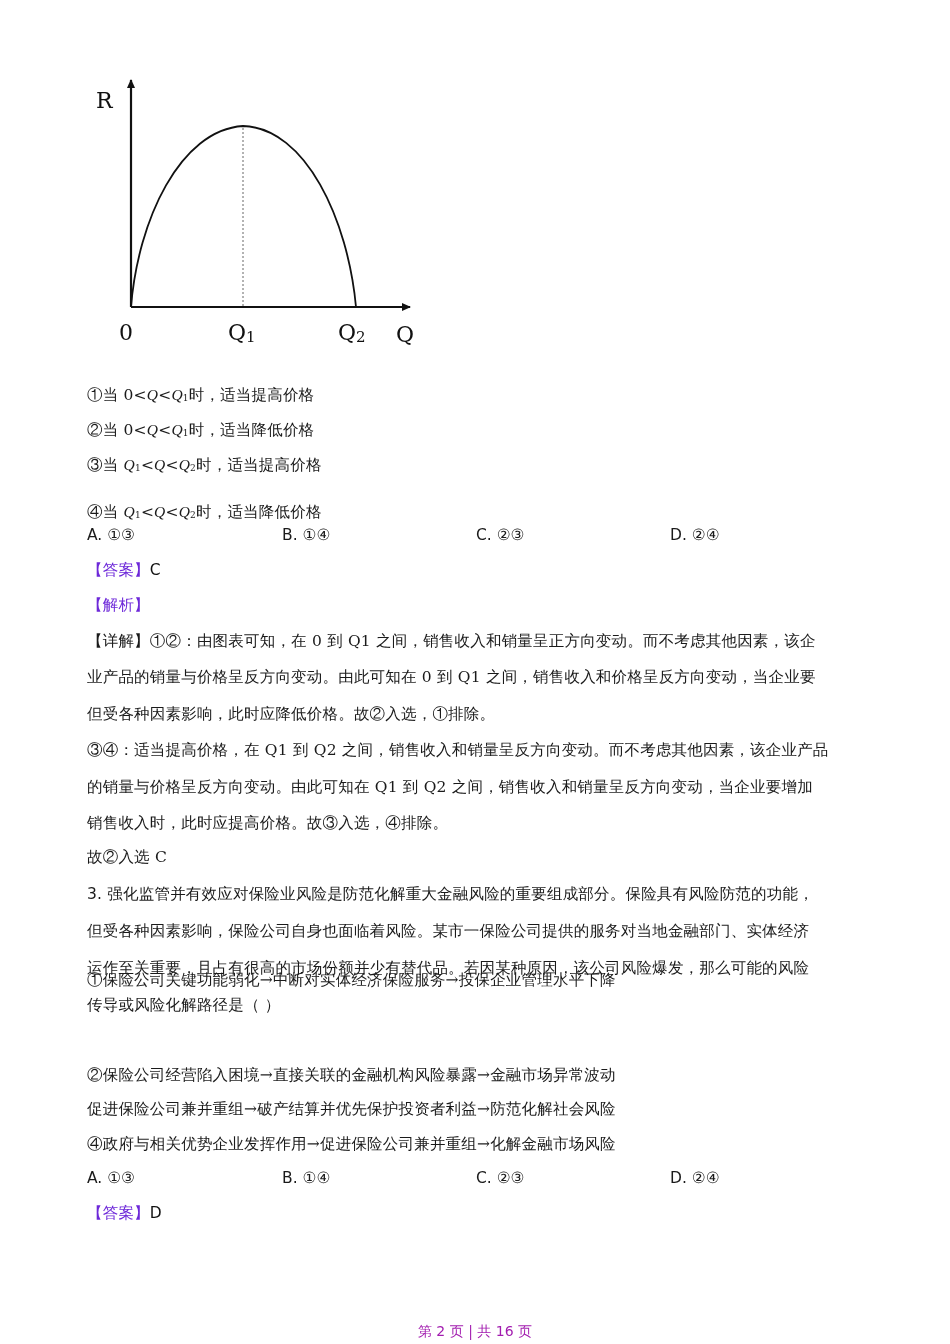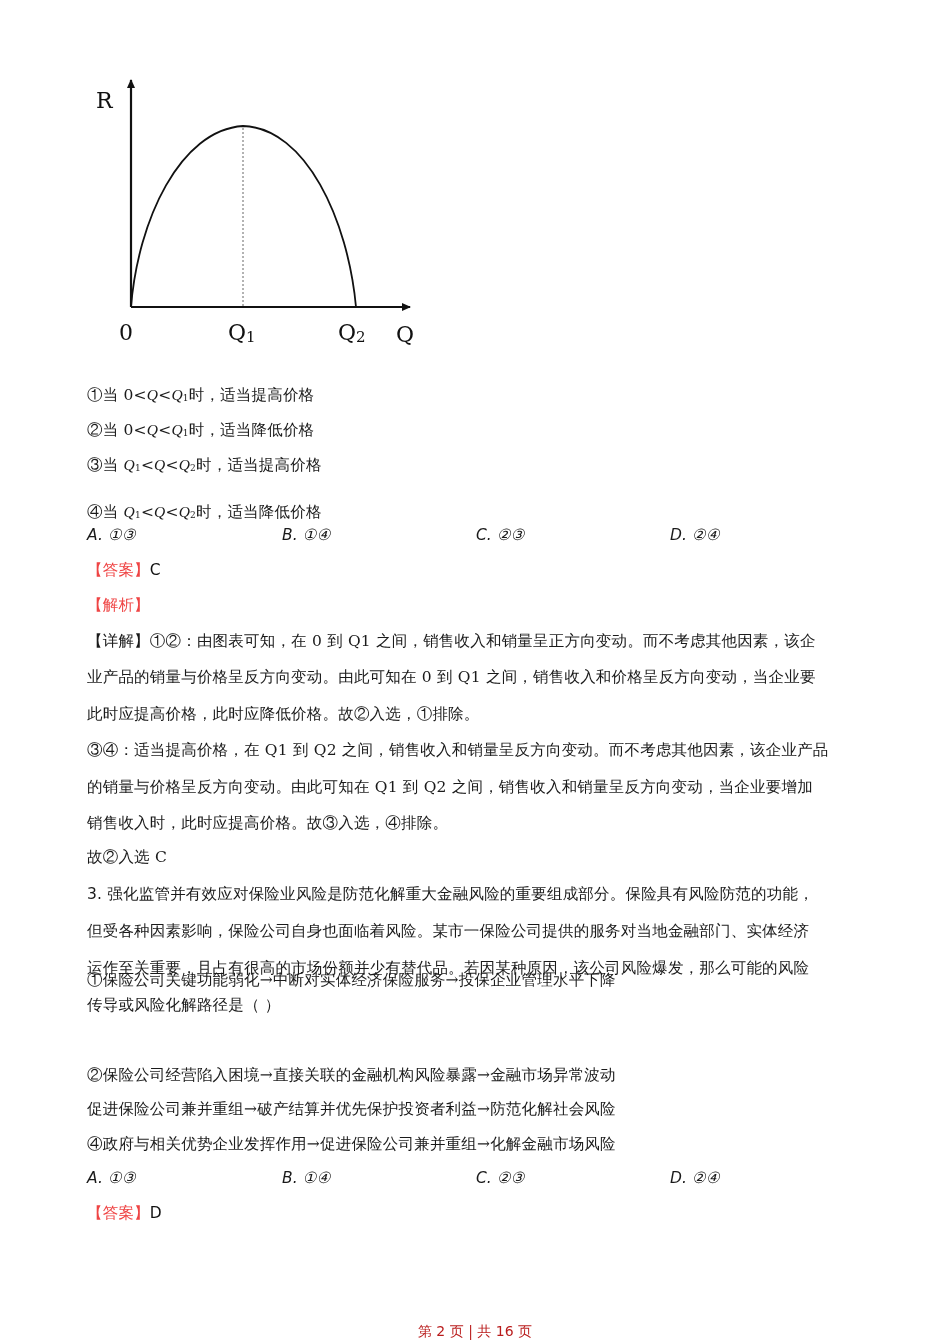--- a/index.html
+++ b/index.html
@@ -11,27 +11,27 @@
     .chart { position: absolute; left: 80px; top: 70px; width: 350px; height: 290px; }
     .chart svg { display: block; }
     .line {
       position: absolute; left: 87px; font-size: 15.5px; line-height: 20px;
       white-space: nowrap; letter-spacing: 0.2px;
     }
     .sans { font-family: "DejaVu Sans", "Liberation Sans", sans-serif; }
     .ital { font-style: italic; font-family: "Liberation Serif", serif; }
     sub.s { font-size: 9px; vertical-align: -1px; }
     .opt-row { position: absolute; left: 87px; width: 800px; height: 20px; font-size: 15.5px; line-height: 20px; }
-    .opt { position: absolute; top: 0; white-space: nowrap; font-style: italic; }
+    .opt { position: absolute; top: 0; white-space: nowrap; }
     .opt .letter { font-family: "DejaVu Sans", "Liberation Sans", sans-serif; }
-    .tag { color: #ef4444; }
+    .tag { color: #6d28d9; }
     .ans-val { font-family: "DejaVu Sans", "Liberation Sans", sans-serif; color: #111; }
     .footer {
       position: absolute; top: 1323px; left: 0; width: 950px; text-align: center;
-      font-size: 14px; color: #b91c1c; font-family: "DejaVu Serif", serif;
+      font-size: 14px; color: #a21caf; font-family: "DejaVu Serif", serif;
     }
     .footer .num { font-family: "DejaVu Sans", sans-serif; }
   </style>
 </head>
 <body>
 
 <div class="chart">
   <svg width="350" height="290" viewBox="0 0 350 290">
     <defs>
       <marker id="arr" markerWidth="10" markerHeight="10" refX="8" refY="5" orient="auto" markerUnits="userSpaceOnUse">
@@ -78,21 +78,21 @@
   <span class="tag">【答案】</span><span class="ans-val">C</span>
 </div>
 <div class="line" style="top:595px">
   <span class="tag">【解析】</span>
 </div>
 
 <div class="line" style="top:631px">
   <span>【详解】</span><span>①②：由图表可知，在 0 到 Q1 之间，销售收入和销量呈正方向变动。而不考虑其他因素，该企</span>
 </div>
 <div class="line" style="top:667px"><span>业产品的销量与价格呈反方向变动。由此可知在 0 到 Q1 之间，销售收入和价格呈反方向变动，当企业要</span></div>
-<div class="line" style="top:704px"><span>此时应提高价格，此时应降低价格。故②入选，①排除。</span></div>
+<div class="line" style="top:704px"><span>但受各种因素影响，此时应降低价格。故②入选，①排除。</span></div>
 <div class="line" style="top:740px"><span>③④：适当提高价格，在 Q1 到 Q2 之间，销售收入和销量呈反方向变动。而不考虑其他因素，该企业产品</span></div>
 <div class="line" style="top:777px"><span>的销量与价格呈反方向变动。由此可知在 Q1 到 Q2 之间，销售收入和销量呈反方向变动，当企业要增加</span></div>
 <div class="line" style="top:813px"><span>销售收入时，此时应提高价格。故③入选，④排除。</span></div>
 <div class="line" style="top:847px"><span>故②入选 C</span></div>
 
 <div class="line" style="top:884px">
   <span class="sans">3.</span><span> 强化监管并有效应对保险业风险是防范化解重大金融风险的重要组成部分。保险具有风险防范的功能，</span>
 </div>
 <div class="line" style="top:921px"><span>但受各种因素影响，保险公司自身也面临着风险。某市一保险公司提供的服务对当地金融部门、实体经济</span></div>
 <div class="line" style="top:958px"><span>运作至关重要，且占有很高的市场份额并少有替代品。若因某种原因，该公司风险爆发，那么可能的风险</span></div>

